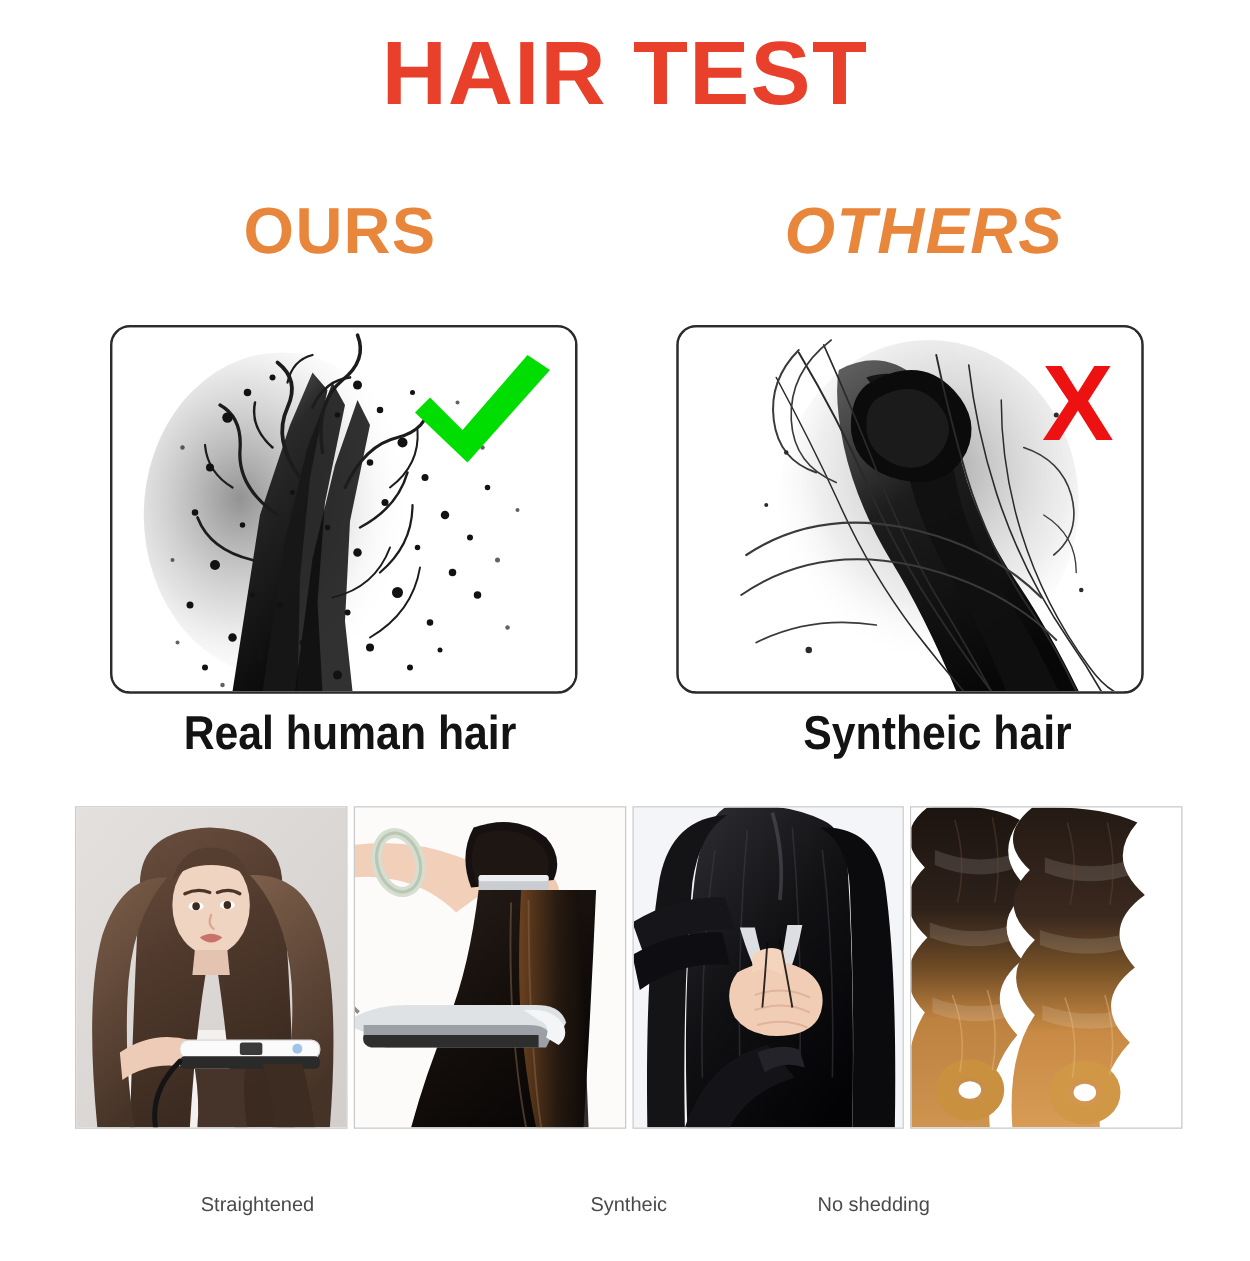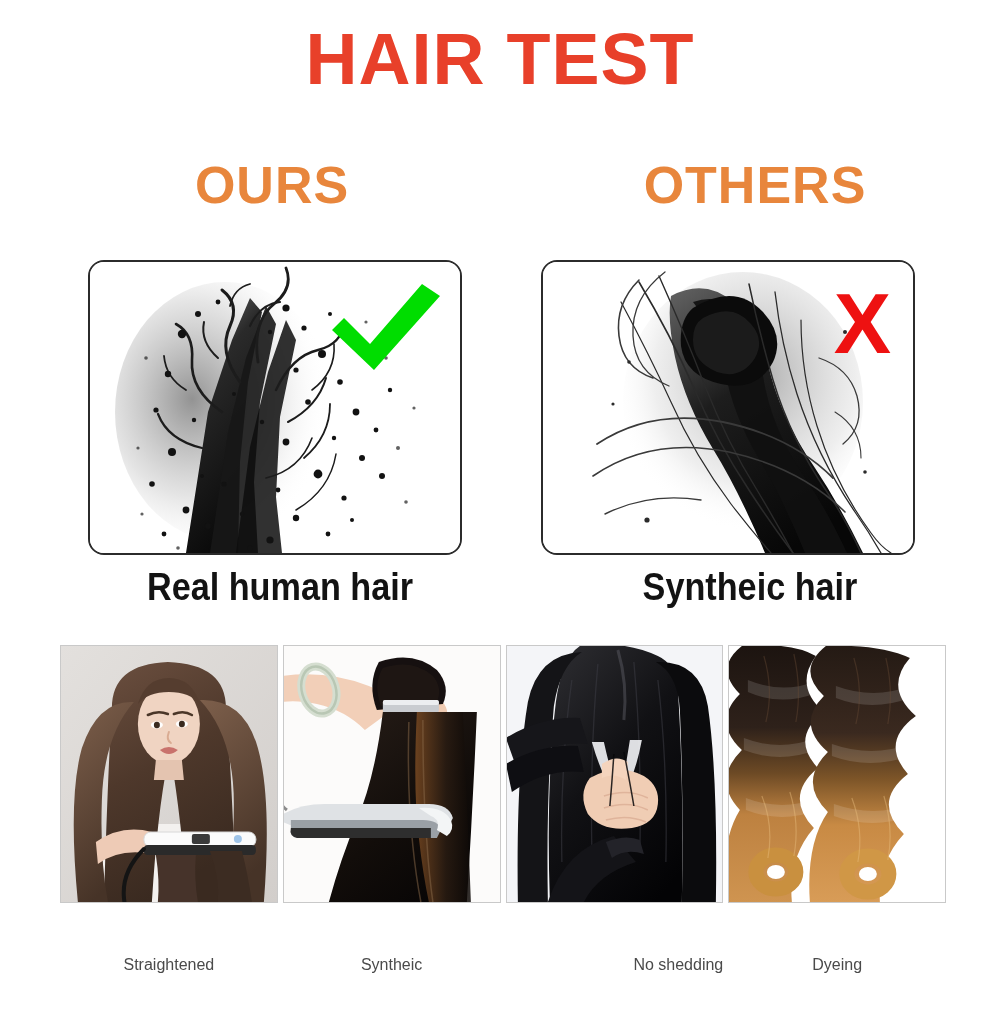--- a/index.html
+++ b/index.html
@@ -35,21 +35,21 @@
     position: absolute;
     top: 158px;
     font-size: 52px;
     font-weight: bold;
     color: #e8863c;
     letter-spacing: 1px;
     line-height: 1.05;
     white-space: nowrap;
   }
   .compare-heading.ours   { left: 12px;   width: 520px; text-align: center; }
-  .compare-heading.others { left: 520px; width: 470px; text-align: center; }
+  .compare-heading.others { left: 504px; width: 470px; text-align: center; font-style: italic; }
 
   
   .panel {
     position: absolute;
     top: 260px;
     width: 370px;
     height: 291px;
     border: 2px solid #2b2b2b;
     border-radius: 16px;
     background: #ffffff;
@@ -136,21 +136,21 @@
   .strip-caption {
     flex: 1 1 0;
     font-size: 16px;
     color: #4a4a4a;
     text-align: center;
     line-height: 1.2;
     white-space: nowrap;
   }
   .strip-caption.c0 { text-align: center; }
   .strip-caption.c1 { text-align: center; }
-  .strip-caption.c2 { text-align: right; }
+  .strip-caption.c2 { text-align: left; }
   .strip-caption.c3 { text-align: center; }
 </style>
 </head>
 <body>
 
 <div class="page-title">HAIR TEST</div>
 
 <div class="compare-heading ours">OURS</div>
 
 <div class="compare-heading others">OTHERS</div>
@@ -521,14 +521,13 @@
         <path d="M158 12 q8 34 2 66"></path>
       </g>
     </svg>
   </div>
 </div>
 
 <div class="strip-captions">
   <div class="strip-caption c0">Straightened</div>
   <div class="strip-caption c1">Syntheic</div>
   <div class="strip-caption c2">No shedding</div>
-  <div class="strip-caption c3">Dyeing</div>
 </div>
 
 </body></html>

